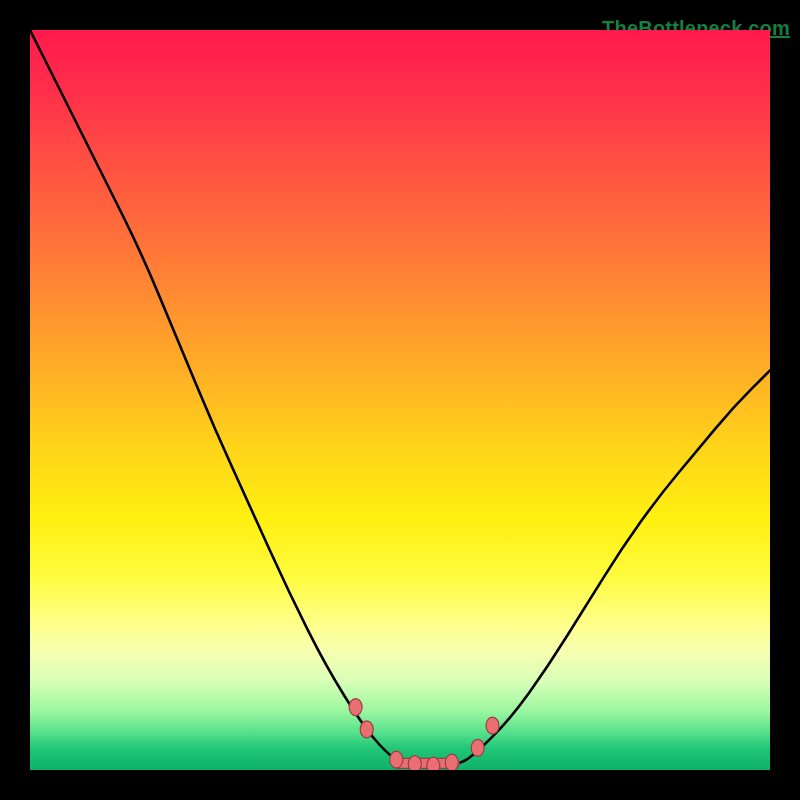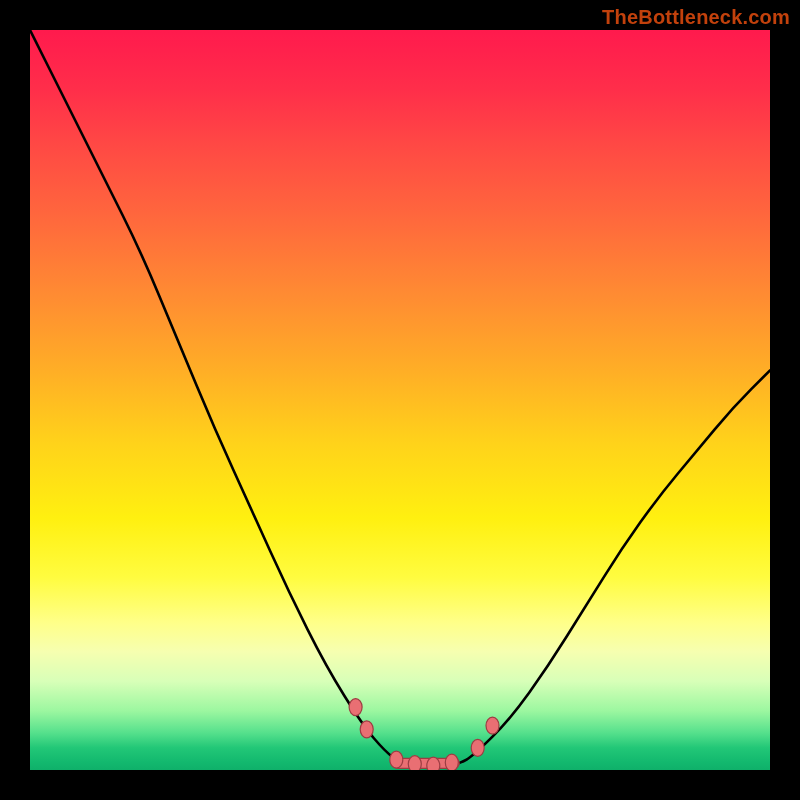--- a/index.html
+++ b/index.html
@@ -40,27 +40,28 @@
       #d8ffb8 88%,
       #9cf7a0 92%,
       #55e08c 95%,
       #22c777 97%,
       #12b86e 99%,
       #0fb06a 100%
     );
   }
   .attribution {
     position: absolute;
-    top: 6px;
+    top: 17px;
     right: 10px;
-    color: #c2410c;
+    color: #15803d;
     font-size: 20px;
     font-weight: 600;
     letter-spacing: 0.2px;
     user-select: none;
+    text-decoration: underline;
   }
 </style>
 </head>
 <body>
 
 <div class="frame">
   <div class="attribution">TheBottleneck.com</div>
 
   <div class="plot-area">
     <svg width="740" height="740" viewBox="0 0 740 740" preserveAspectRatio="none">

